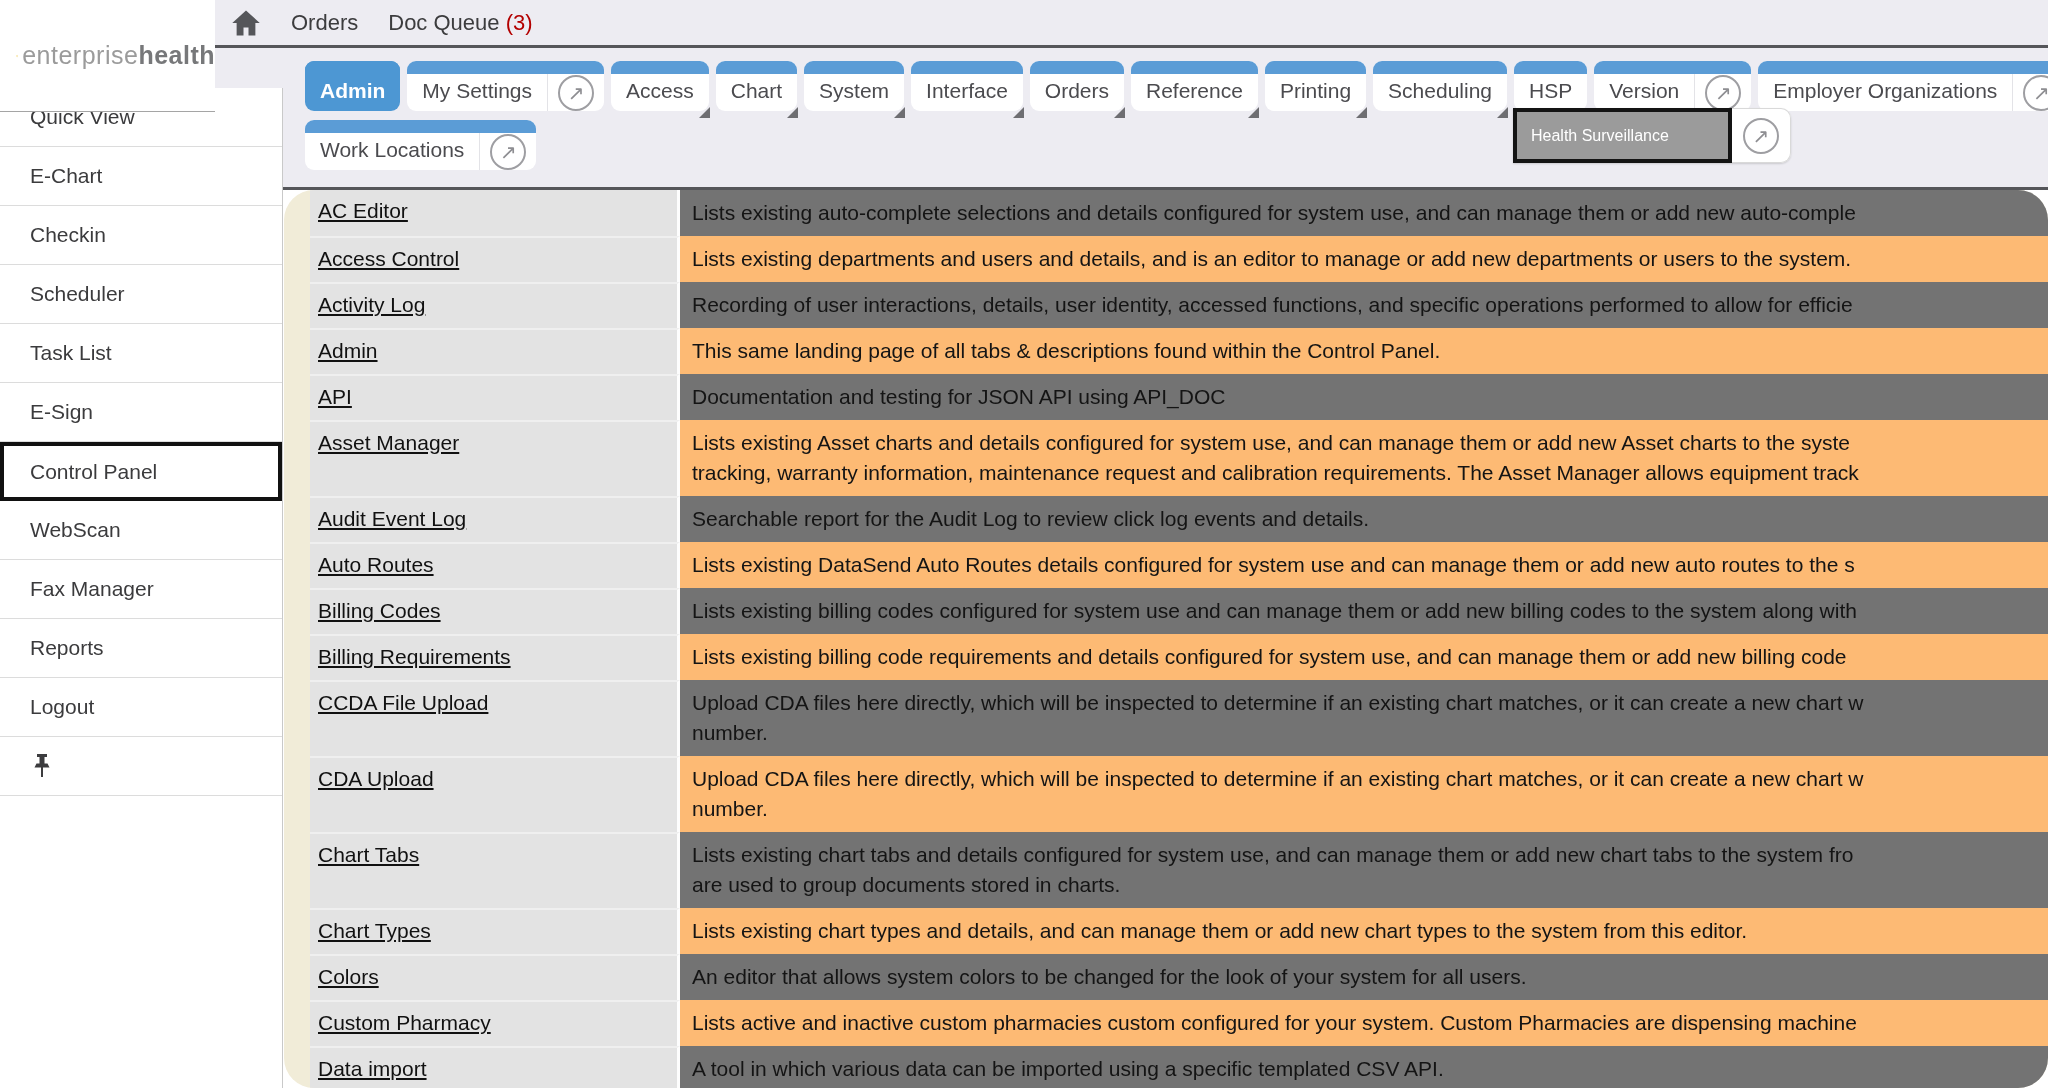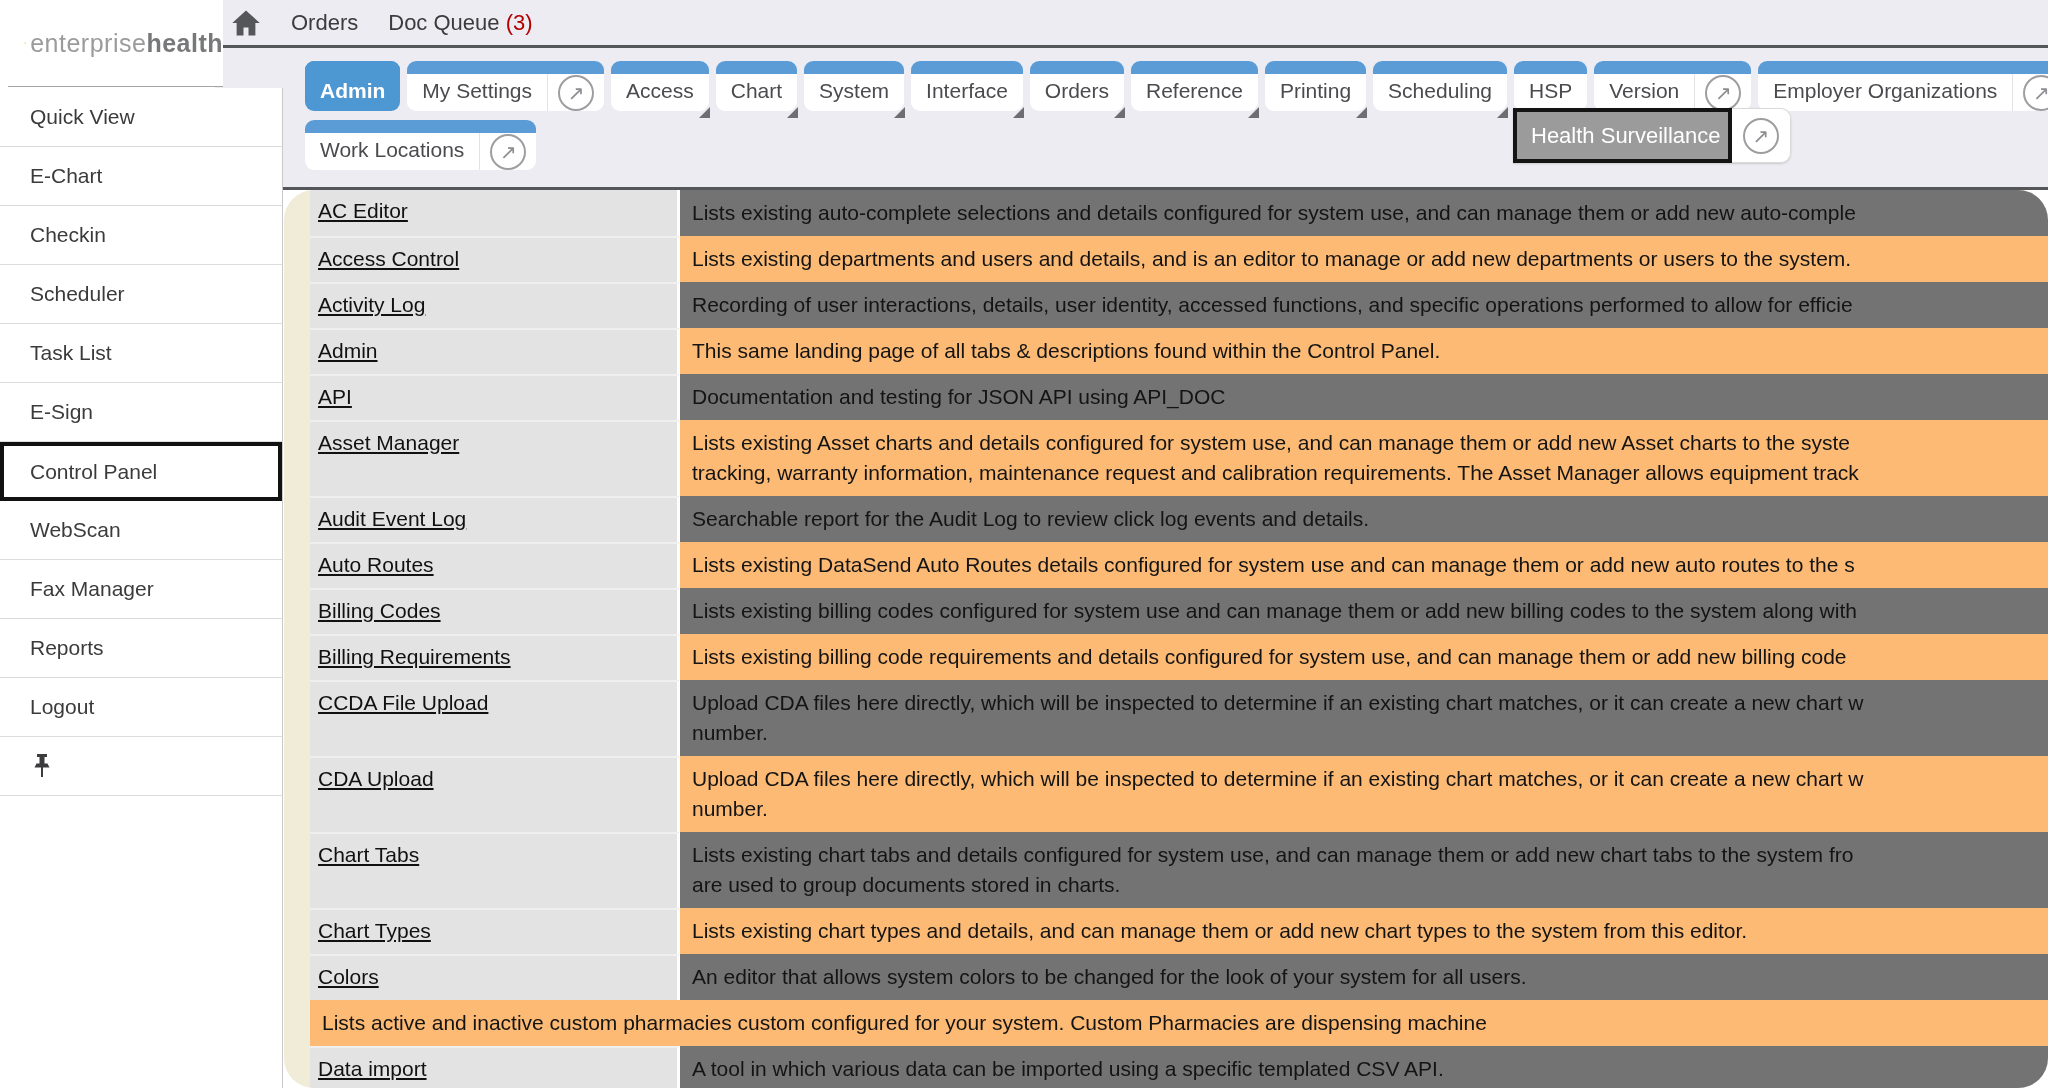--- a/index.html
+++ b/index.html
@@ -29,27 +29,27 @@
   .ext-circle{width:36px;height:36px;border:2px solid #9e9ea2;border-radius:50%;
               display:flex;align-items:center;justify-content:center;
               font-size:20px;color:#8e8e92;box-sizing:border-box;}
   .tab-tri{position:absolute;right:-1px;bottom:-7px;width:0;height:0;
            border-left:11px solid transparent;border-bottom:11px solid #6e6e72;}
 
   
   .hs-dropdown{position:absolute;left:1298px;top:60px;display:flex;z-index:6;height:55px;
                background:#fff;border-radius:0 10px 10px 0;box-shadow:0 1px 2px rgba(0,0,0,.15);}
   .hs-item{width:219px;box-sizing:border-box;border:4px solid #141414;background:#9b9b9b;
-           color:#fff;font-size:22px;display:flex;align-items:center;padding:0 14px;
+           color:#fff;font-size:16px;display:flex;align-items:center;padding:0 14px;
            white-space:nowrap;cursor:pointer;}
   .hs-ext{width:58px;display:flex;align-items:center;justify-content:center;
           border:1px solid #d9d9d9;border-left:none;border-radius:0 10px 10px 0;cursor:pointer;}
 
   
-  .logo-box{position:absolute;left:8px;top:0;width:215px;height:87px;background:#fff;
+  .logo-box{position:absolute;left:0;top:0;width:215px;height:112px;background:#fff;
             border-bottom:1px solid #a5a5a5;display:flex;align-items:center;padding-left:16px;
             box-sizing:border-box;z-index:3;}
   .logo-text{font-size:25px;color:#9b9b9b;margin-left:4px;letter-spacing:.5px;}
   .logo-text b{color:#77787a;}
   .sidebar{position:absolute;left:0;top:88px;bottom:0;width:283px;background:#fff;
            border-right:1px solid #c9c9c9;box-sizing:border-box;z-index:2;}
   .side-item{height:59px;box-sizing:border-box;border-bottom:1px solid #dcdcdc;
              display:flex;align-items:center;padding-left:30px;font-size:21px;color:#3b3b3d;
              cursor:pointer;background:#fff;text-align:center;}
   .side-item.active{border:4px solid #111;padding-left:26px;}
@@ -392,20 +392,23 @@
   </div>
         <div class="cp-row row-h1">
     <div class="cp-link-cell">
       <a class="cp-link">Colors</a>
     </div>
     <div class="cp-desc bg-white">
             <div class="dline">An editor that allows system colors to be changed for the look of your system for all users.</div>
           </div>
   </div>
         <div class="cp-row row-h1">
+    <div class="cp-link-cell">
+      <a class="cp-link">Custom Pharmacy</a>
+    </div>
     <div class="cp-desc bg-alt">
             <div class="dline">Lists active and inactive custom pharmacies custom configured for your system. Custom Pharmacies are dispensing machine</div>
           </div>
   </div>
         <div class="cp-row row-h1">
     <div class="cp-link-cell">
       <a class="cp-link">Data import</a>
     </div>
     <div class="cp-desc bg-white">
             <div class="dline">A tool in which various data can be imported using a specific templated CSV API.</div>

